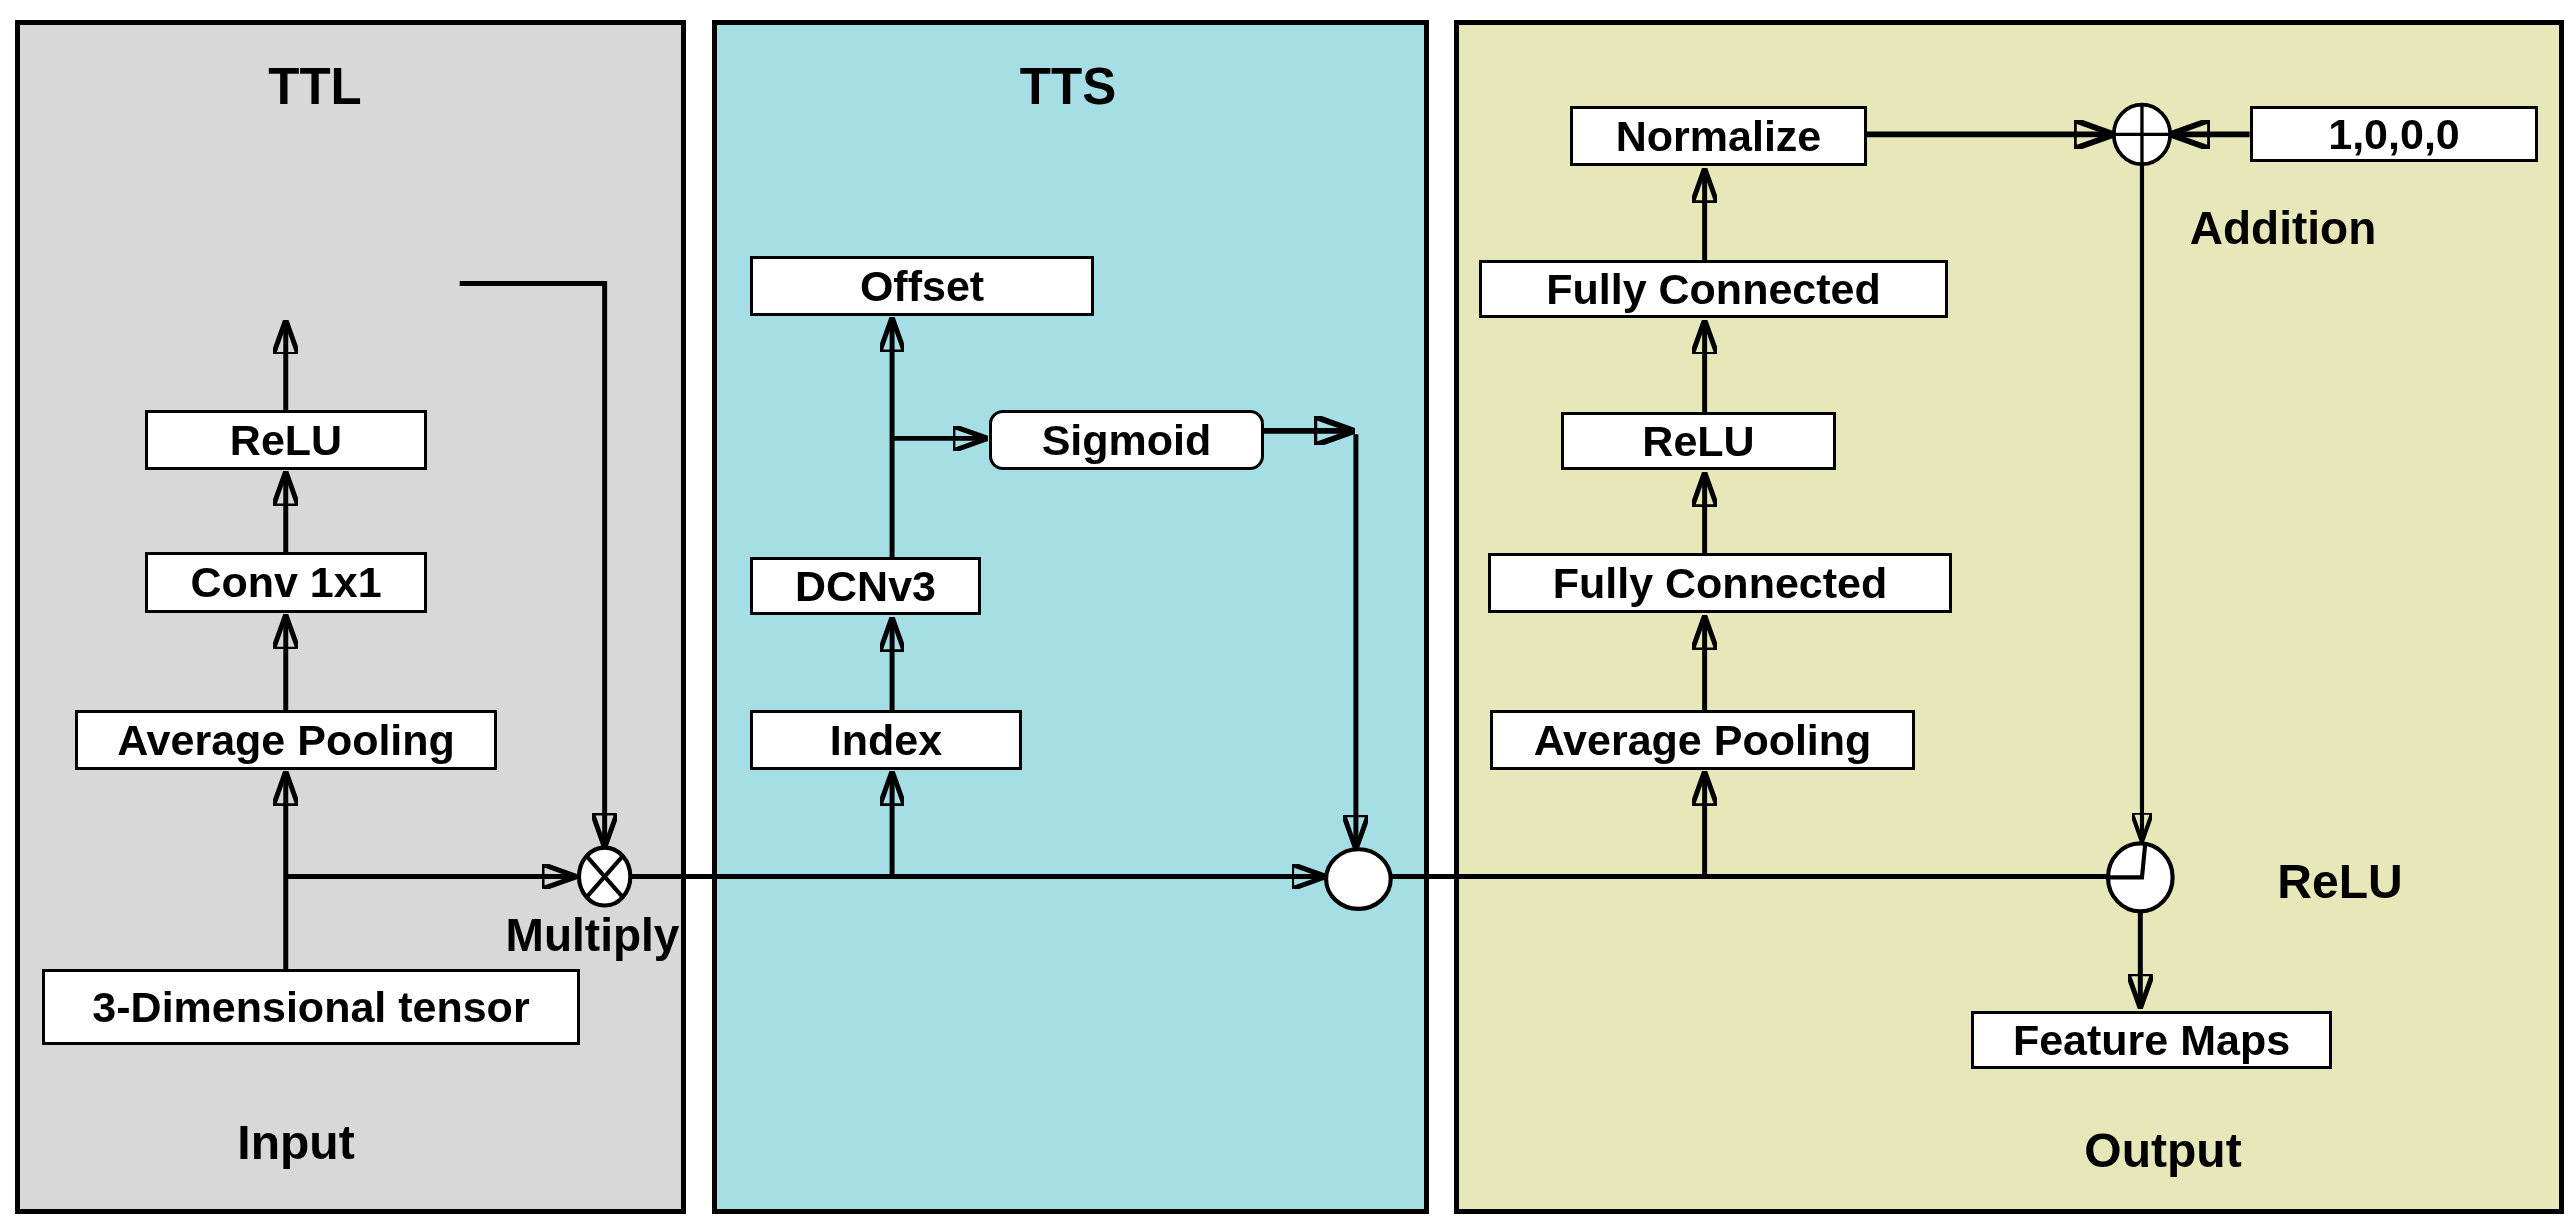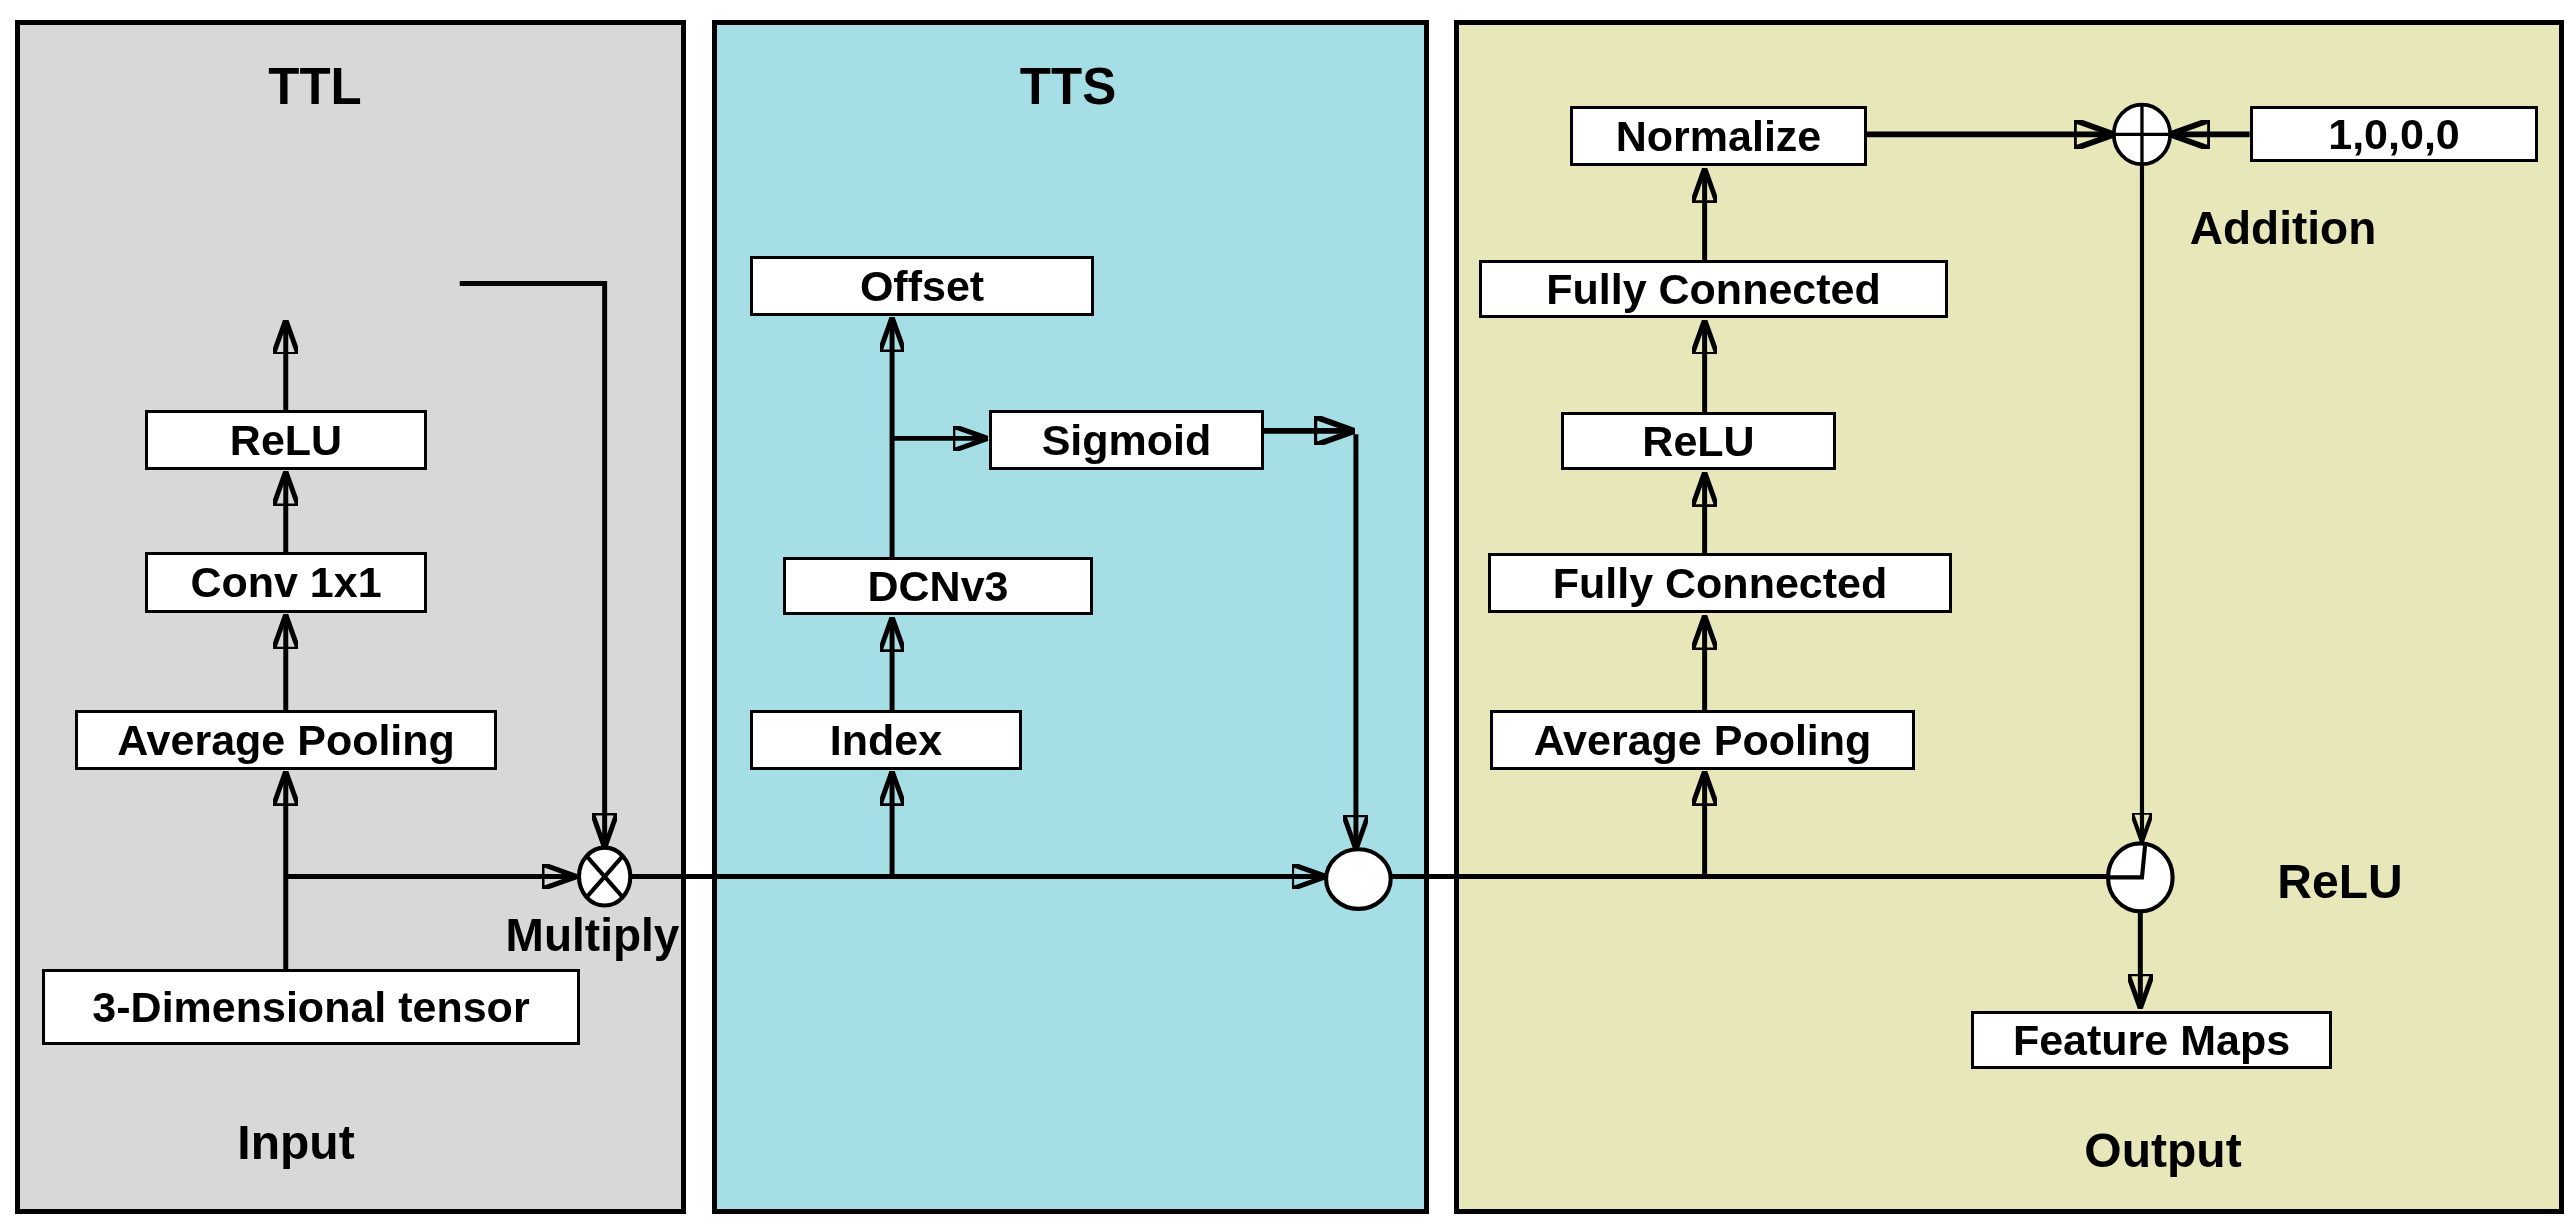--- a/index.html
+++ b/index.html
@@ -25,22 +25,22 @@
     display:flex; align-items:center; justify-content:center;
     font-size:43px; font-weight:bold; white-space:nowrap;
   }
   #b-hs   {left:95px;  top:248px;  width:364px; height:70px;}
   #b-relu1{left:145px;  top:410px;  width:282px; height:60px;}
   #b-conv {left:145px;  top:552px;  width:282px; height:61px;}
   #b-avg1 {left:75px;   top:710px;  width:422px; height:60px;}
   #b-tens {left:42px;   top:969px; width:538px; height:76px;}
 
   #b-off  {left:750px;  top:256px;  width:344px; height:60px;}
-  #b-sig  {left:989px; top:410px;  width:275px; height:60px;}
-  #b-dcn  {left:750px;  top:557px;  width:310px; height:58px;margin-left:33px;}
+  #b-sig  {left:989px; top:410px;  width:275px; height:60px;border-radius:14px;}
+  #b-dcn  {left:750px;  top:557px;  width:231px; height:58px;}
   #b-idx  {left:750px;  top:710px;  width:272px; height:60px;}
 
   #b-norm {left:1570px; top:106px;  width:297px; height:60px;}
   #b-fct  {left:1479px; top:260px;  width:469px; height:58px;}
   #b-relu2{left:1561px; top:412px;  width:275px; height:58px;}
   #b-fcb  {left:1488px; top:553px;  width:464px; height:60px;}
   #b-avg2 {left:1490px; top:710px;  width:425px; height:60px;}
   #b-1000 {left:2250px; top:106px;  width:288px; height:56px;}
   #b-fmap {left:1971px; top:1011px; width:361px; height:58px;}
 

